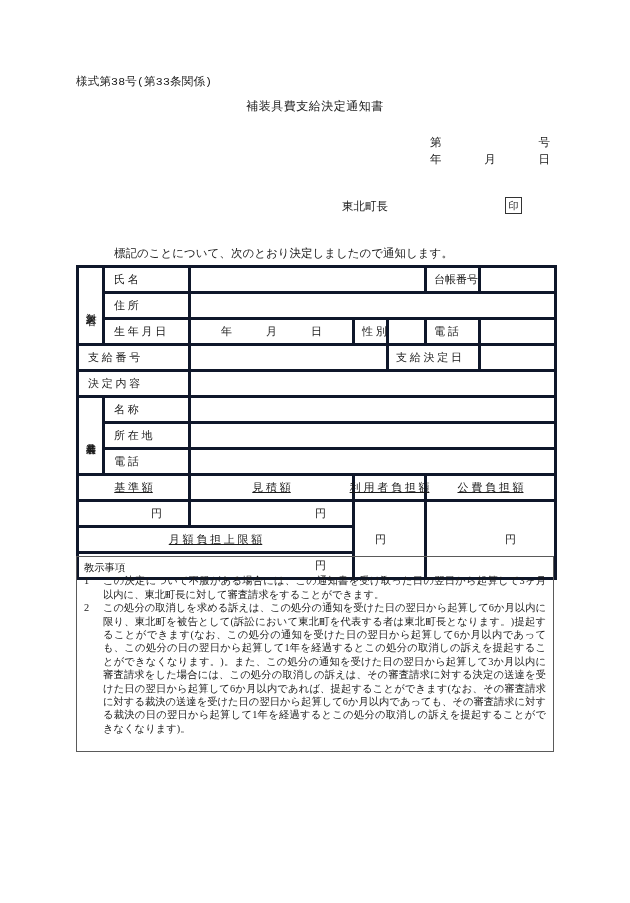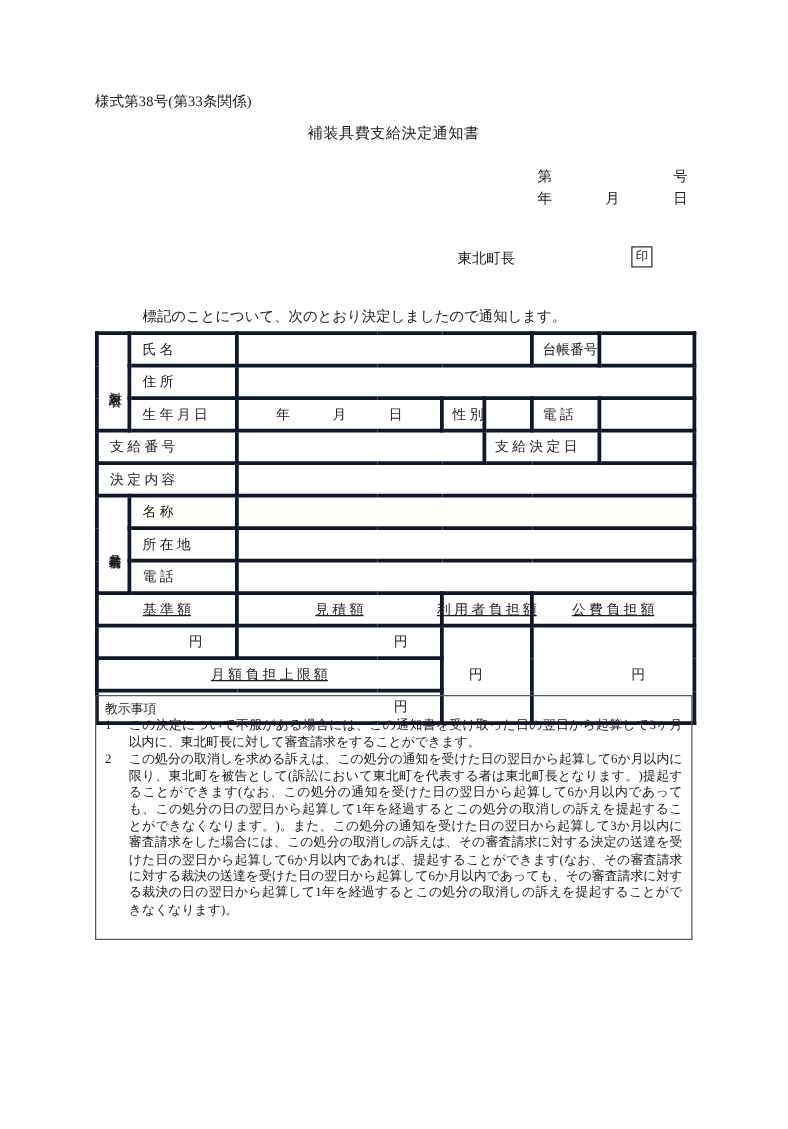--- a/index.html
+++ b/index.html
@@ -23,20 +23,21 @@
   }
 
   
   .form-no {
     position: absolute;
     left: 76px;
     top: 74px;
     font-size: 11.5px;
     letter-spacing: 0.2px;
     white-space: nowrap;
+    font-family: Liberation Mono, monospace;
   }
   .doc-title {
     position: absolute;
     left: 0;
     top: 98px;
     width: 630px;
     text-align: center;
     font-size: 12px;
     letter-spacing: 0.5px;
   }
@@ -67,21 +68,20 @@
     display: inline-block;
     margin-left: 110px;
   }
 
   .issuer {
     position: absolute;
     left: 342px;
     top: 199px;
     font-size: 11.5px;
     white-space: nowrap;
-    margin-left: 24px;
   }
   .seal {
     position: absolute;
     left: 505px;
     top: 197px;
     width: 15px;
     height: 15px;
     border: 1px solid #333;
     font-size: 10px;
     line-height: 15px;

